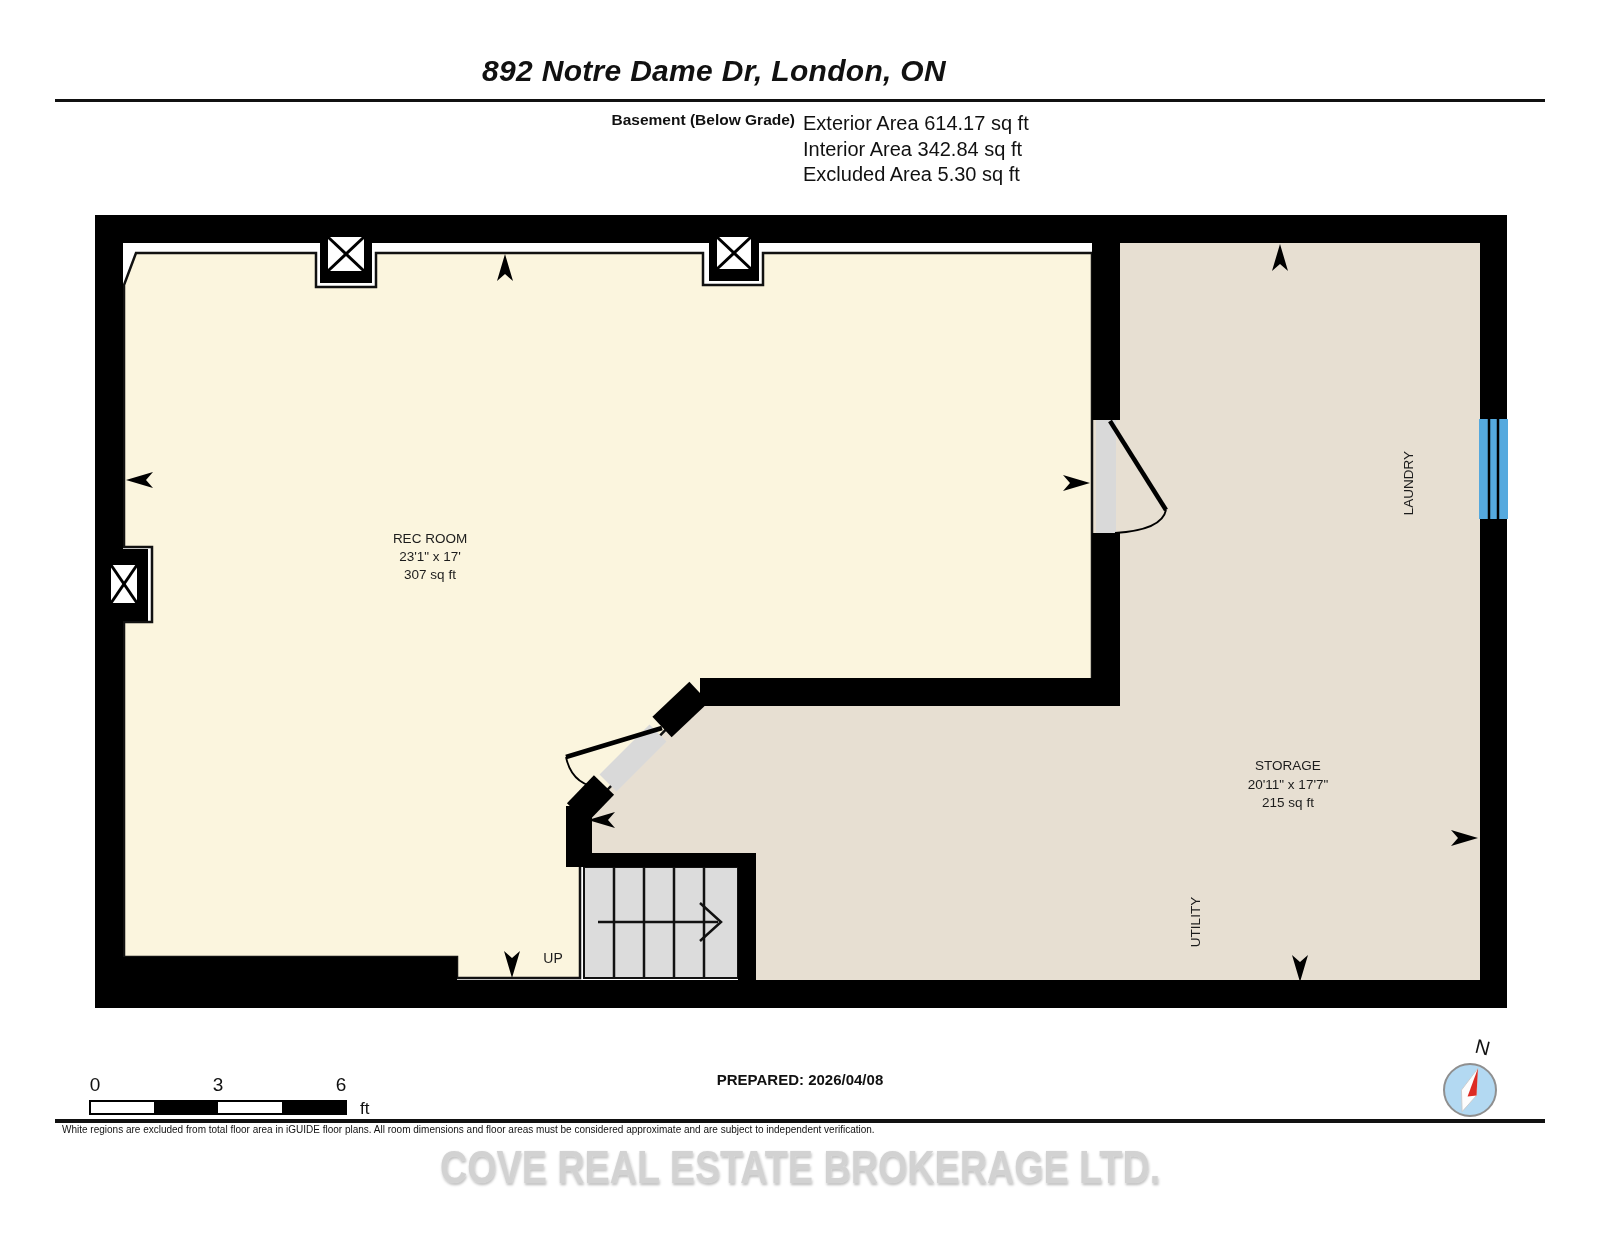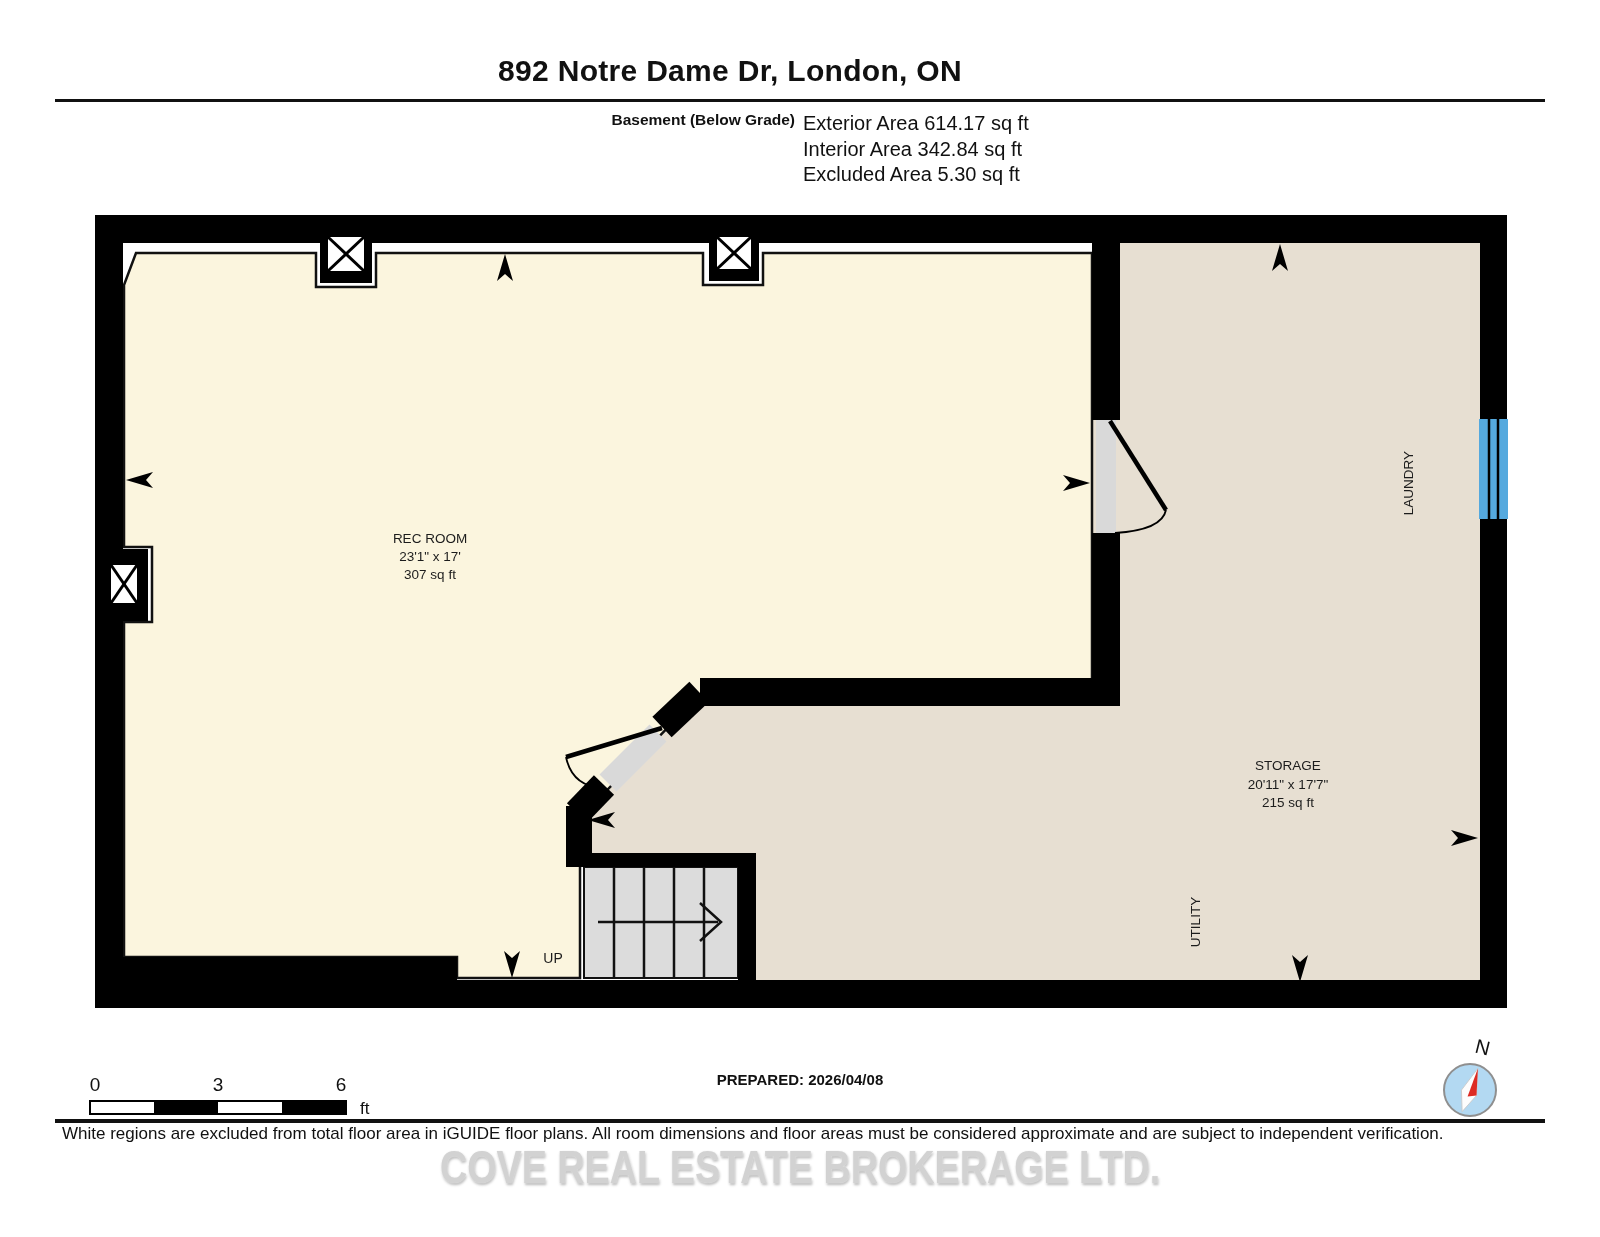--- a/index.html
+++ b/index.html
@@ -1,26 +1,26 @@
 <!DOCTYPE html>
 <html><head>
 <meta charset="utf-8">
 <style>
   html,body{margin:0;padding:0;background:#ffffff;}
   .page{position:relative;width:1600px;height:1237px;background:#fff;
         font-family:"Liberation Sans",sans-serif;color:#111;overflow:hidden;}
   .abs{position:absolute;}
-  .title{top:54px;left:16px;width:1428px;text-align:center;font-size:30px;font-weight:bold;letter-spacing:.3px;}
+  .title{top:54px;left:0;width:1428px;text-align:center;font-size:30px;font-weight:bold;letter-spacing:.3px;font-style:italic;}
   .rule{background:#111;height:3px;left:55px;width:1490px;}
   .rule-top{top:99px;}
   .rule-bottom{top:1119px;height:4px;}
   .floor-label{top:111px;left:0;width:786px;text-align:right;font-size:15.5px;font-weight:bold;padding-left:9px;}
   .areas{top:111px;left:803px;font-size:20px;line-height:25.6px;}
   .prepared{top:1071px;left:600px;width:400px;text-align:center;font-size:15px;font-weight:bold;}
-  .disclaimer{top:1124px;left:62px;font-size:17px;}
+  .disclaimer{top:1124px;left:62px;font-size:10px;}
   .watermark{top:1140px;left:0;width:1600px;text-align:center;font-size:46px;font-weight:bold;
              color:#d2d2d2;letter-spacing:0px;white-space:nowrap;
              text-shadow:0 0 2px #f2f2f2,1px 2px 3px #b5b5b5;transform:scaleX(.82);}
   svg text{font-family:"Liberation Sans",sans-serif;}
   .rm{font-size:13.5px;fill:#1c1c1c;}
   .up-label{font-size:14px;fill:#1c1c1c;}
   .scale-num{font-size:19px;fill:#111;}
   .scale-unit{font-size:17px;fill:#111;}
   .north{font-size:20px;fill:#111;}
 </style>

